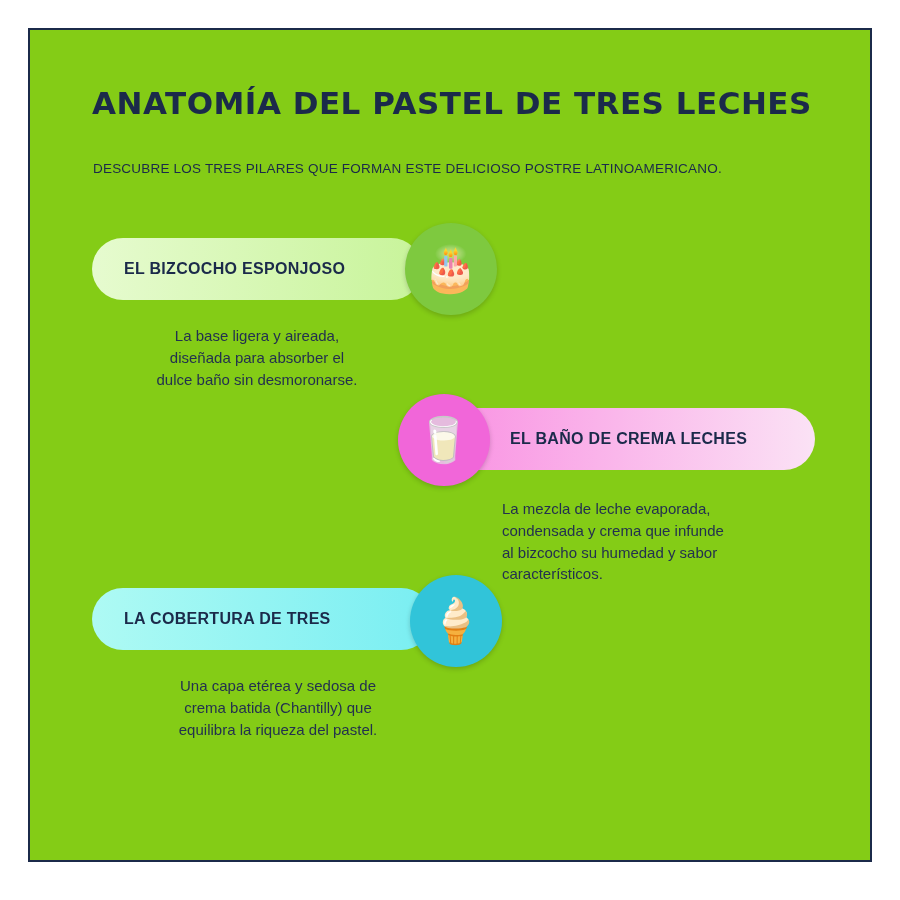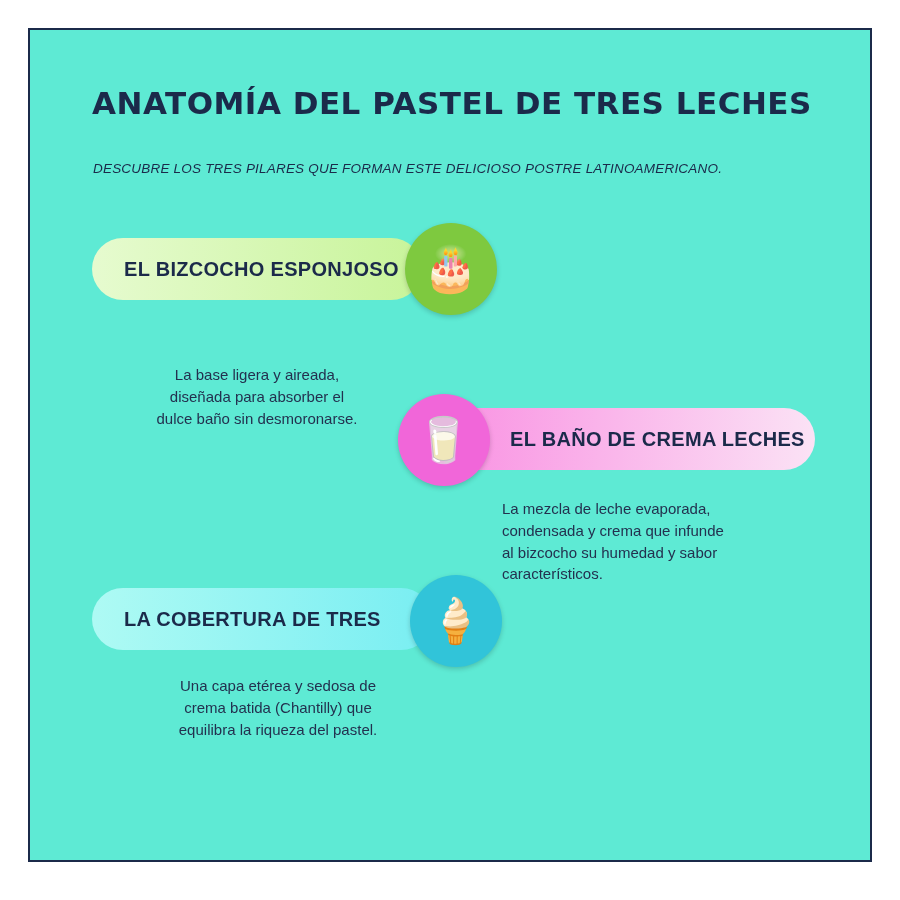--- a/index.html
+++ b/index.html
@@ -14,21 +14,21 @@
     overflow: hidden;
   }
   .poster {
     position: absolute;
     left: 28px;
     top: 28px;
     width: 844px;
     height: 834px;
     box-sizing: border-box;
     border: 2px solid #1b2a4a;
-    background: #5eead4;
+    background: #84cc16;
   }
   .title {
     position: absolute;
     left: 62px;
     top: 55px;
     width: 730px;
     font-family: "DejaVu Sans", sans-serif;
     font-weight: bold;
     font-size: 31px;
     letter-spacing: 0.5px;
@@ -37,37 +37,36 @@
   }
   .subtitle {
     position: absolute;
     left: 63px;
     top: 131px;
     width: 740px;
     font-family: "Liberation Sans", sans-serif;
     font-size: 13.5px;
     letter-spacing: 0.2px;
     color: #1b2a4a;
-    font-style: italic;
   }
   .block {
     position: absolute;
   }
   .pill {
     position: absolute;
     height: 62px;
     border-radius: 31px;
     display: flex;
     align-items: center;
     box-sizing: border-box;
   }
   .pill-label {
     font-family: "Liberation Sans", sans-serif;
     font-weight: bold;
-    font-size: 20px;
+    font-size: 16px;
     letter-spacing: 0.3px;
     color: #1b2a4a;
     white-space: nowrap;
   }
   .circle {
     position: absolute;
     width: 92px;
     height: 92px;
     border-radius: 50%;
     display: flex;
@@ -98,21 +97,20 @@
   }
   #block-1 .circle {
     left: 375px;
     top: 193px;
     background: #7ec93f;
   }
   #block-1 .desc {
     left: 62px;
     top: 295px;
     width: 330px;
-    margin-top: 39px;
   }
 
   
   #block-2 .pill {
     left: 370px;
     top: 378px;
     width: 415px;
     padding-left: 110px;
     background: linear-gradient(90deg, #f988e0 0%, #fbe2f5 100%);
   }

